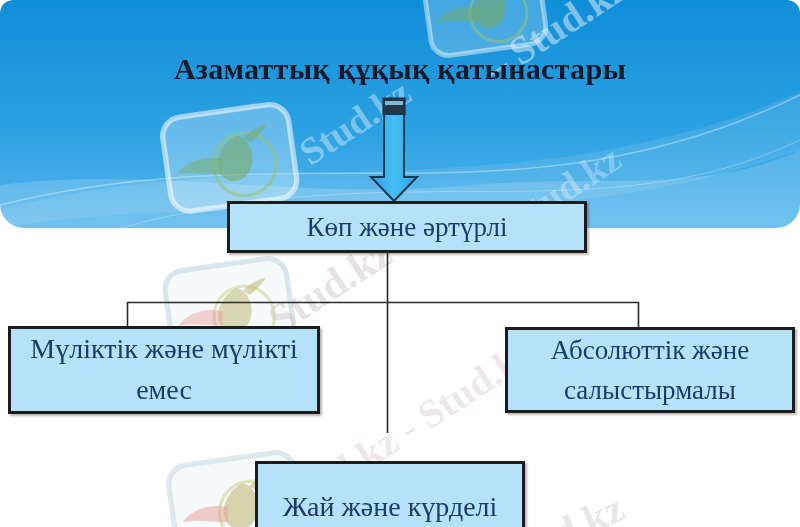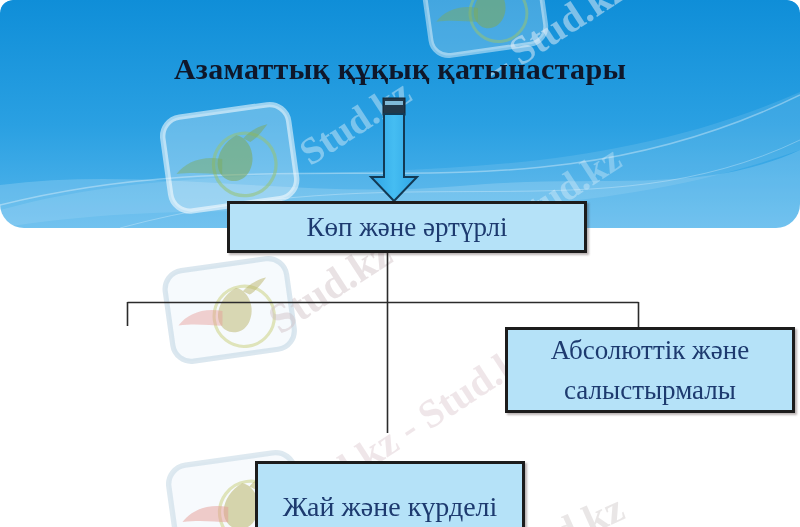--- a/index.html
+++ b/index.html
@@ -123,20 +123,23 @@
         <stop offset="1" stop-color="#2ea4e5"></stop>
       </linearGradient>
       <path d="M384,114 L404,114 L404,177 L417,177 L394,201 L371,177 L384,177 Z" fill="url(#arrowGrad)" stroke="#123a55" stroke-width="2" stroke-linejoin="miter"></path>
     </g>
   </svg>
 
   <div class="node node-root">
     <span class="node-label">Көп және әртүрлі</span>
   </div>
 
+  <div class="node node-left">
+    <span class="node-label">Мүліктік және мүлікті емес</span>
+  </div>
 
   <div class="node node-bottom">
     <span class="node-label">Жай және күрделі</span>
   </div>
 
   <div class="node node-right">
     <span class="node-label">Абсолюттік және салыстырмалы</span>
   </div>
 
 </div>

